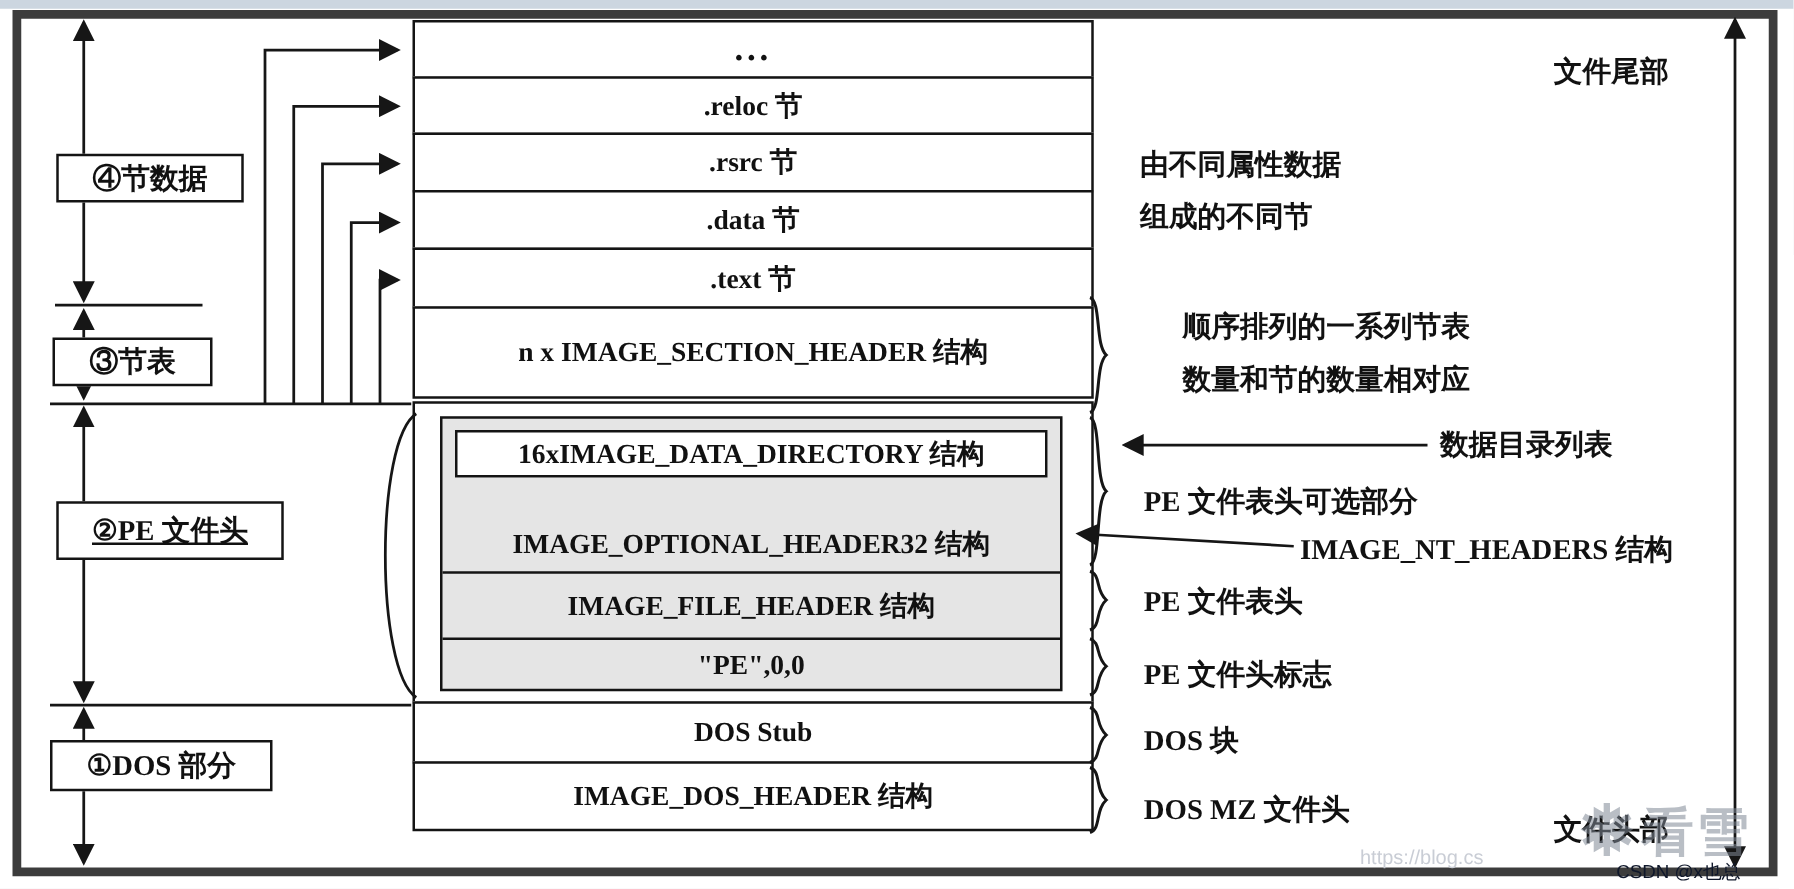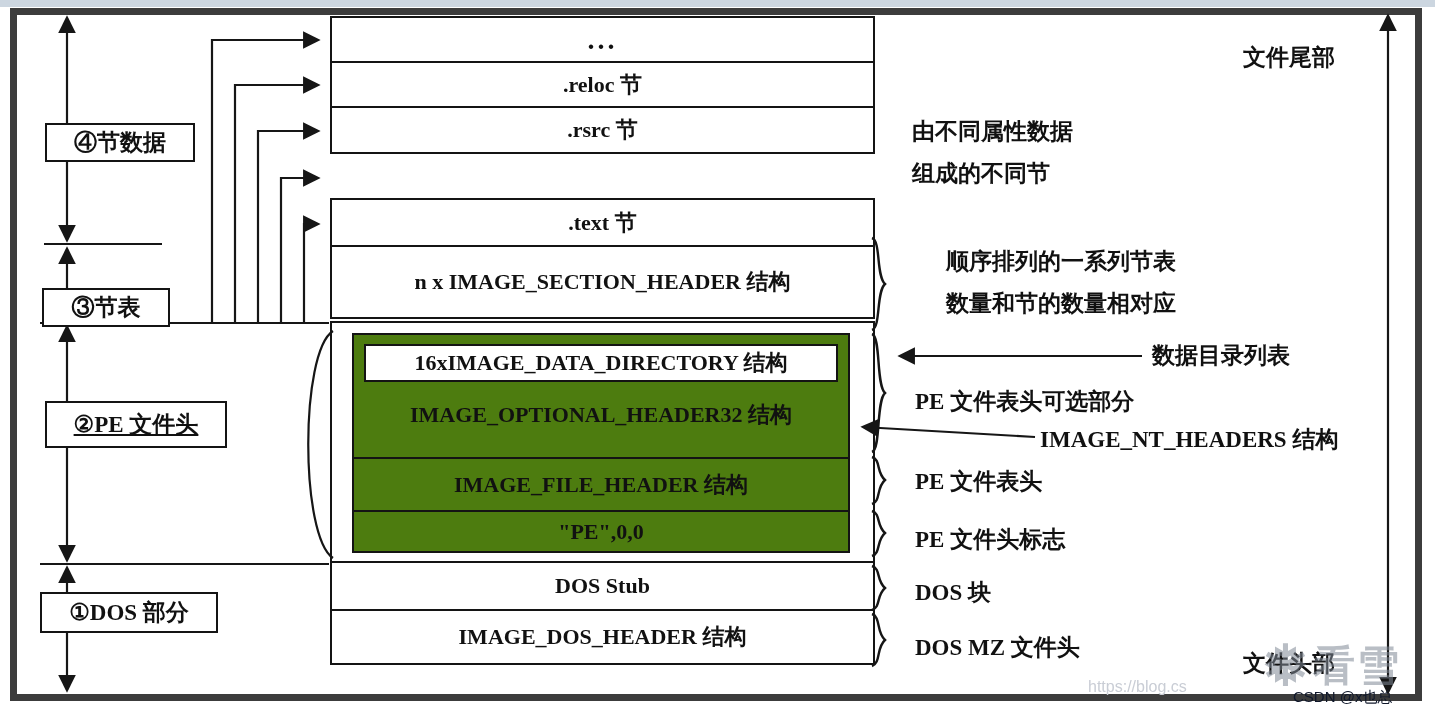--- a/index.html
+++ b/index.html
@@ -11,28 +11,28 @@
   .frame{position:absolute;left:10px;top:8px;width:1412px;height:693px;border:7px solid #3c3c3c;box-sizing:border-box;z-index:1;background:#fff;}
   svg.overlay{position:absolute;left:0;top:0;width:1435px;height:711px;z-index:3;pointer-events:none;}
   .row{
     position:absolute;left:330px;width:545px;background:#fff;border:2px solid #141414;box-sizing:border-box;
     display:flex;align-items:center;justify-content:center;font-weight:bold;font-size:22px;z-index:2;
   }
   .ellipsis-row{font-size:28px;letter-spacing:3px;}
   .pe-outer{position:absolute;left:330px;top:321px;width:545px;height:242px;background:#fff;border:2px solid #141414;box-sizing:border-box;z-index:2;}
   .inner-box{
     position:absolute;left:352px;top:333px;width:498px;height:220px;border:2px solid #141414;box-sizing:border-box;
-    display:flex;flex-direction:column;z-index:2;background:#4d7c0f;
+    display:flex;flex-direction:column;z-index:2;background:#e5e5e5;
   }
   .inner-top{height:122px;display:flex;flex-direction:column;justify-content:space-between;align-items:center;}
   .ddbox{
     margin-top:9px;width:474px;height:38px;border:2px solid #141414;box-sizing:border-box;
     display:flex;align-items:center;justify-content:center;font-weight:bold;font-size:22px;background:#fff;
   }
-  .inner-label{font-weight:bold;font-size:22px;margin-bottom:27px;}
+  .inner-label{font-weight:bold;font-size:22px;margin-bottom:7px;}
   .inner-mid{height:51px;border-top:2px solid #141414;display:flex;align-items:center;justify-content:center;font-weight:bold;font-size:22px;}
   .inner-bot{flex:1;border-top:2px solid #141414;display:flex;align-items:center;justify-content:center;font-weight:bold;font-size:22px;}
   .region-box{
     position:absolute;background:#fff;border:2px solid #141414;box-sizing:border-box;
     display:flex;align-items:center;justify-content:center;font-weight:bold;font-size:23px;z-index:4;
   }
   .note{position:absolute;font-weight:bold;font-size:23px;white-space:nowrap;z-index:4;}
   .wm-url{position:absolute;left:1088px;top:678px;font-size:16px;color:#c9cdd5;z-index:5;font-family:"Liberation Sans","DejaVu Sans",sans-serif;}
   .wm-credit{position:absolute;left:1293px;top:688px;font-size:15px;color:#0f172a;z-index:6;font-family:"Liberation Sans","DejaVu Sans",sans-serif;}
   .wm-logo{
@@ -85,38 +85,39 @@
       </g>
       <path d="M1142,356 L900,356" marker-end="url(#ah)"></path>
       <path d="M1035,437 L863,427" marker-end="url(#ah)"></path>
       <line x1="1388" y1="16" x2="1388" y2="692" marker-start="url(#ah)" marker-end="url(#ah)"></line>
     </g>
   </svg>
 
   <div class="row ellipsis-row" style="top:16px;height:47px;">...</div>
   <div class="row" style="top:61px;height:47px;">.reloc 节</div>
   <div class="row" style="top:106px;height:48px;">.rsrc 节</div>
+  <div class="row" style="top:152px;height:48px;">.data 节</div>
   <div class="row" style="top:198px;height:49px;">.text 节</div>
   <div class="row" style="top:245px;height:74px;">n x IMAGE_SECTION_HEADER 结构</div>
 
   <div class="pe-outer"></div>
   <div class="inner-box">
     <div class="inner-top">
       <div class="ddbox">16xIMAGE_DATA_DIRECTORY 结构</div>
       <div class="inner-label">IMAGE_OPTIONAL_HEADER32 结构</div>
     </div>
     <div class="inner-mid">IMAGE_FILE_HEADER 结构</div>
     <div class="inner-bot">"PE",0,0</div>
   </div>
 
   <div class="row" style="top:561px;height:50px;">DOS Stub</div>
   <div class="row" style="top:609px;height:56px;">IMAGE_DOS_HEADER 结构</div>
 
   <div class="region-box" style="left:45px;top:123px;width:150px;height:39px;">④节数据</div>
-  <div class="region-box" style="left:42px;top:270px;width:128px;height:39px;margin-top:18px;">③节表</div>
+  <div class="region-box" style="left:42px;top:270px;width:128px;height:39px;">③节表</div>
   <div class="region-box" style="left:45px;top:401px;width:182px;height:47px;text-decoration:underline;">②PE 文件头</div>
   <div class="region-box" style="left:40px;top:592px;width:178px;height:41px;">①DOS 部分</div>
 
   <div class="note" style="left:1243px;top:42px;">文件尾部</div>
   <div class="note" style="left:912px;top:158px;">组成的不同节</div>
   <div class="note" style="left:912px;top:116px;">由不同属性数据</div>
   <div class="note" style="left:946px;top:246px;">顺序排列的一系列节表</div>
   <div class="note" style="left:946px;top:288px;">数量和节的数量相对应</div>
   <div class="note" style="left:1152px;top:340px;">数据目录列表</div>
   <div class="note" style="left:915px;top:386px;">PE 文件表头可选部分</div>

